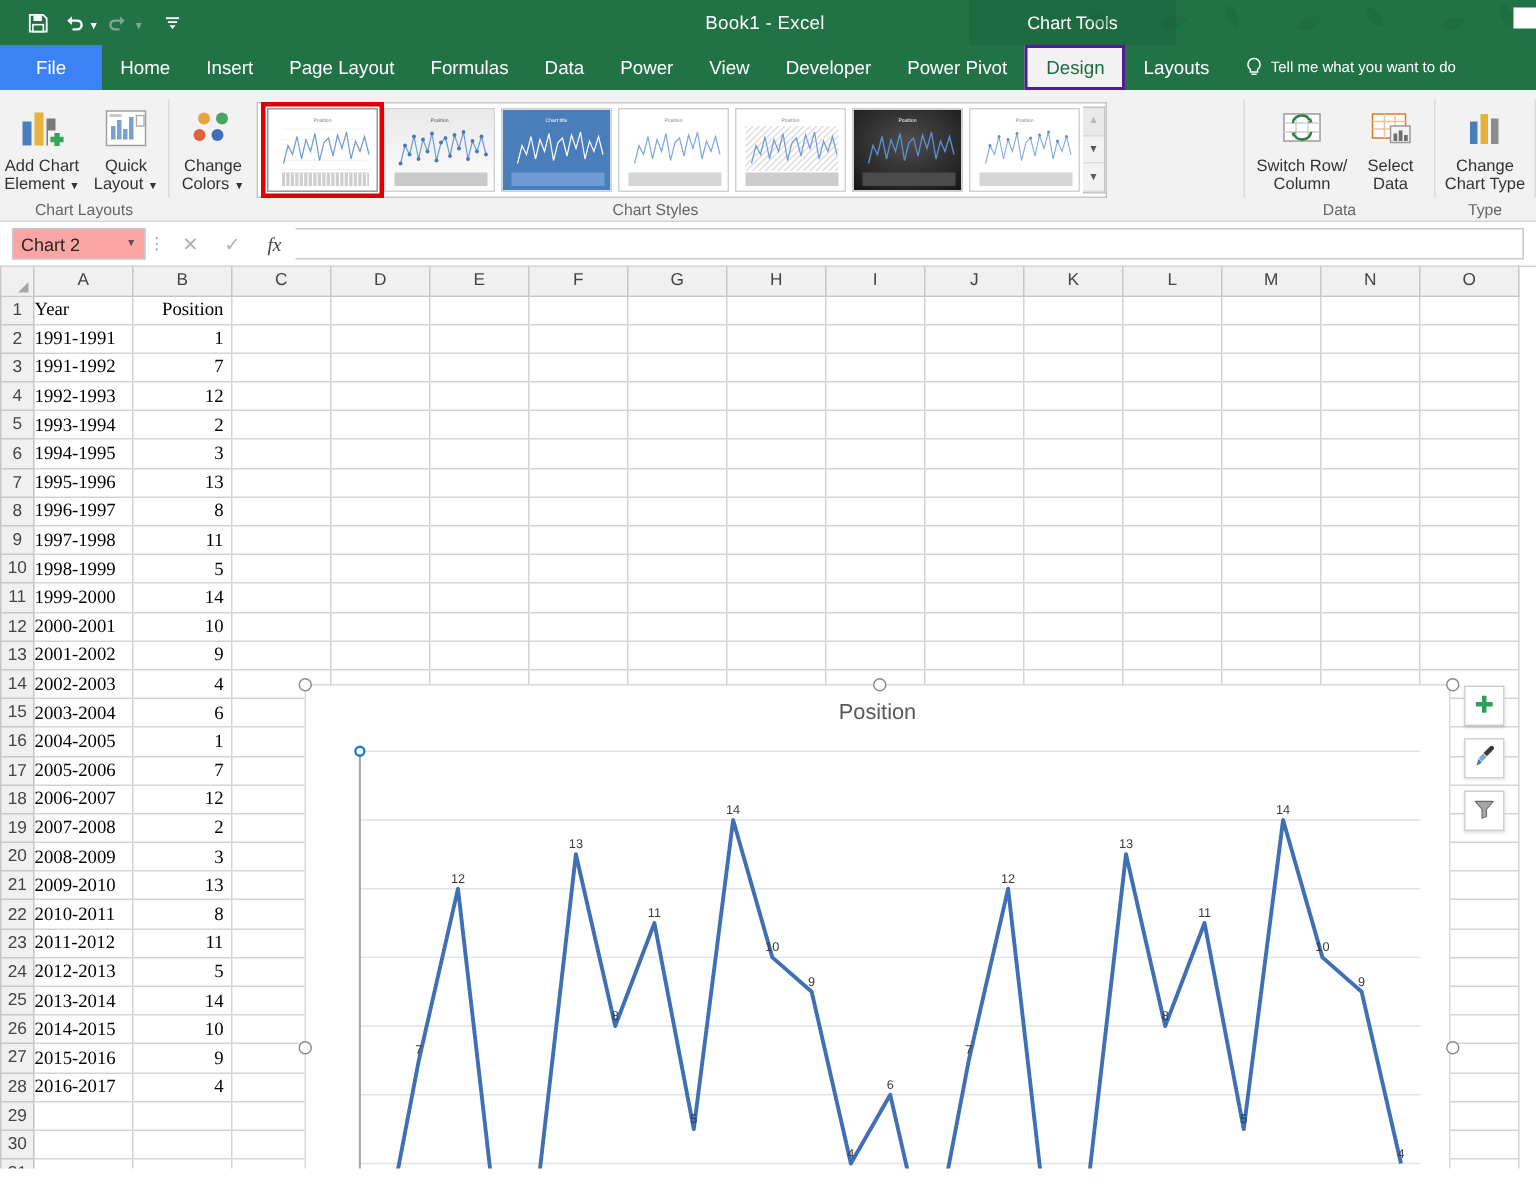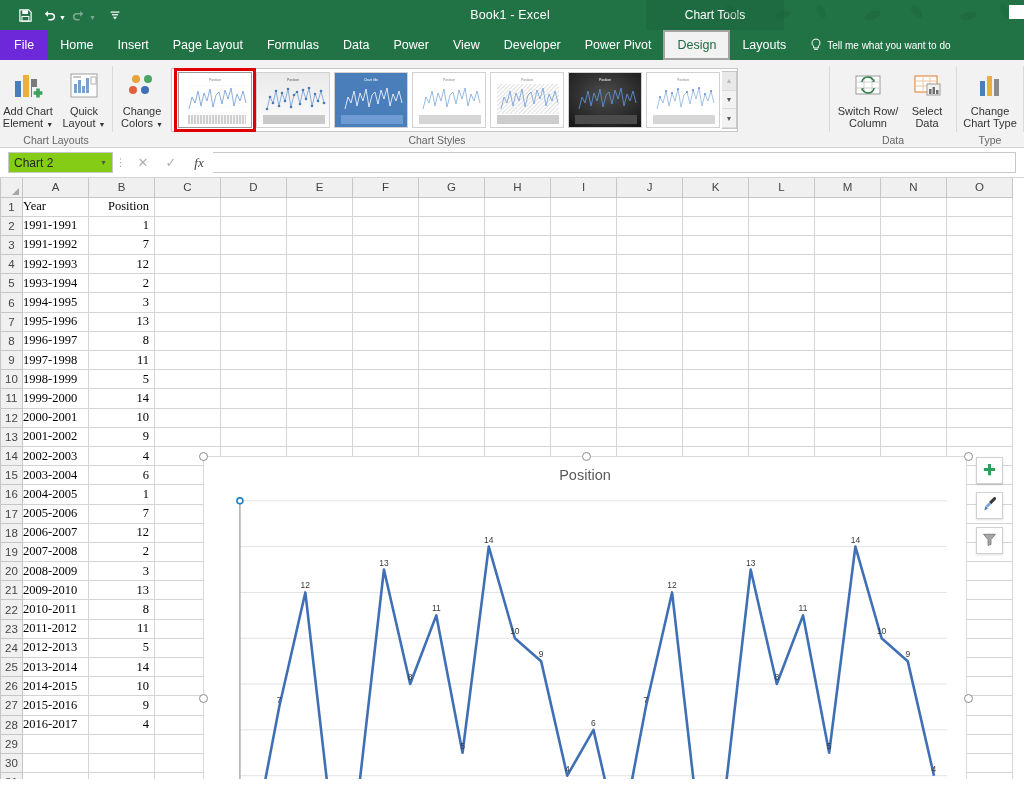--- a/index.html
+++ b/index.html
@@ -50,23 +50,23 @@
 
   
   .tabrow{
     height:30px; background:#217346; display:flex; align-items:stretch;
     position:relative;
   }
   .tab{
     display:flex; align-items:center; padding:0 12px; color:#fff;
     font-size:12.5px; cursor:pointer; white-space:nowrap;
   }
-  .tab.file{ background:#6d28d9; padding:0 14px;}
+  .tab.file{ background:#3b82f6; padding:0 24px;}
   .tab.active-design{
-    background:#f2f2f2; color:#1d6b41; border:2px solid #a3a3a3;
+    background:#f2f2f2; color:#1d6b41; border:2px solid #4c1d95;
     margin:0; position:relative; z-index:4;
   }
   .tellme{ display:flex;align-items:center;gap:5px;padding:0 12px;color:#fff;font-size:10px;}
   .bulb{ display:inline-block; width:12px;height:14px; position:relative;}
 
   
   .ribbon{
     height:88px; background:#f2f2f2; border-bottom:1px solid #d4d4d4;
     display:flex; position:relative;
   }
@@ -107,21 +107,21 @@
     font-size:7px; color:#5a5a5a; border-bottom:1px solid #dcdcdc; cursor:pointer;
   }
   .gal-scroll div:first-child{ color:#b8b8b8; background:#e9e9e9;}
 
   
   .formulabar{
     height:30px; background:#fff; display:flex; align-items:center;
     border-bottom:1px solid #d4d4d4; padding:0 2px;
   }
   .namebox{
-    width:105px;height:21px;margin-left:6px;border:1px solid #c8c8c8;background:#84cc16;
+    width:89px;height:21px;margin-left:6px;border:1px solid #c8c8c8;background:#fca5a5;
     display:flex;align-items:center;padding:0 5px;font-size:12px;cursor:pointer;
     justify-content:space-between;
   }
   .namebox .cv{ font-size:7px;color:#555;}
   .fb-dots{ width:16px;text-align:center;color:#a6a6a6;font-size:11px;letter-spacing:1px;}
   .fb-btn{ width:28px;height:22px;display:flex;align-items:center;justify-content:center;
            color:#b0b0b0;font-size:13px;cursor:pointer;}
   .fb-btn.fx{ color:#444; font-style:italic; font-family:"Liberation Serif",serif;}
   .fb-input{
     flex:1;height:21px;border:1px solid #c8c8c8;border-left:none;background:#fff;margin-right:6px;

